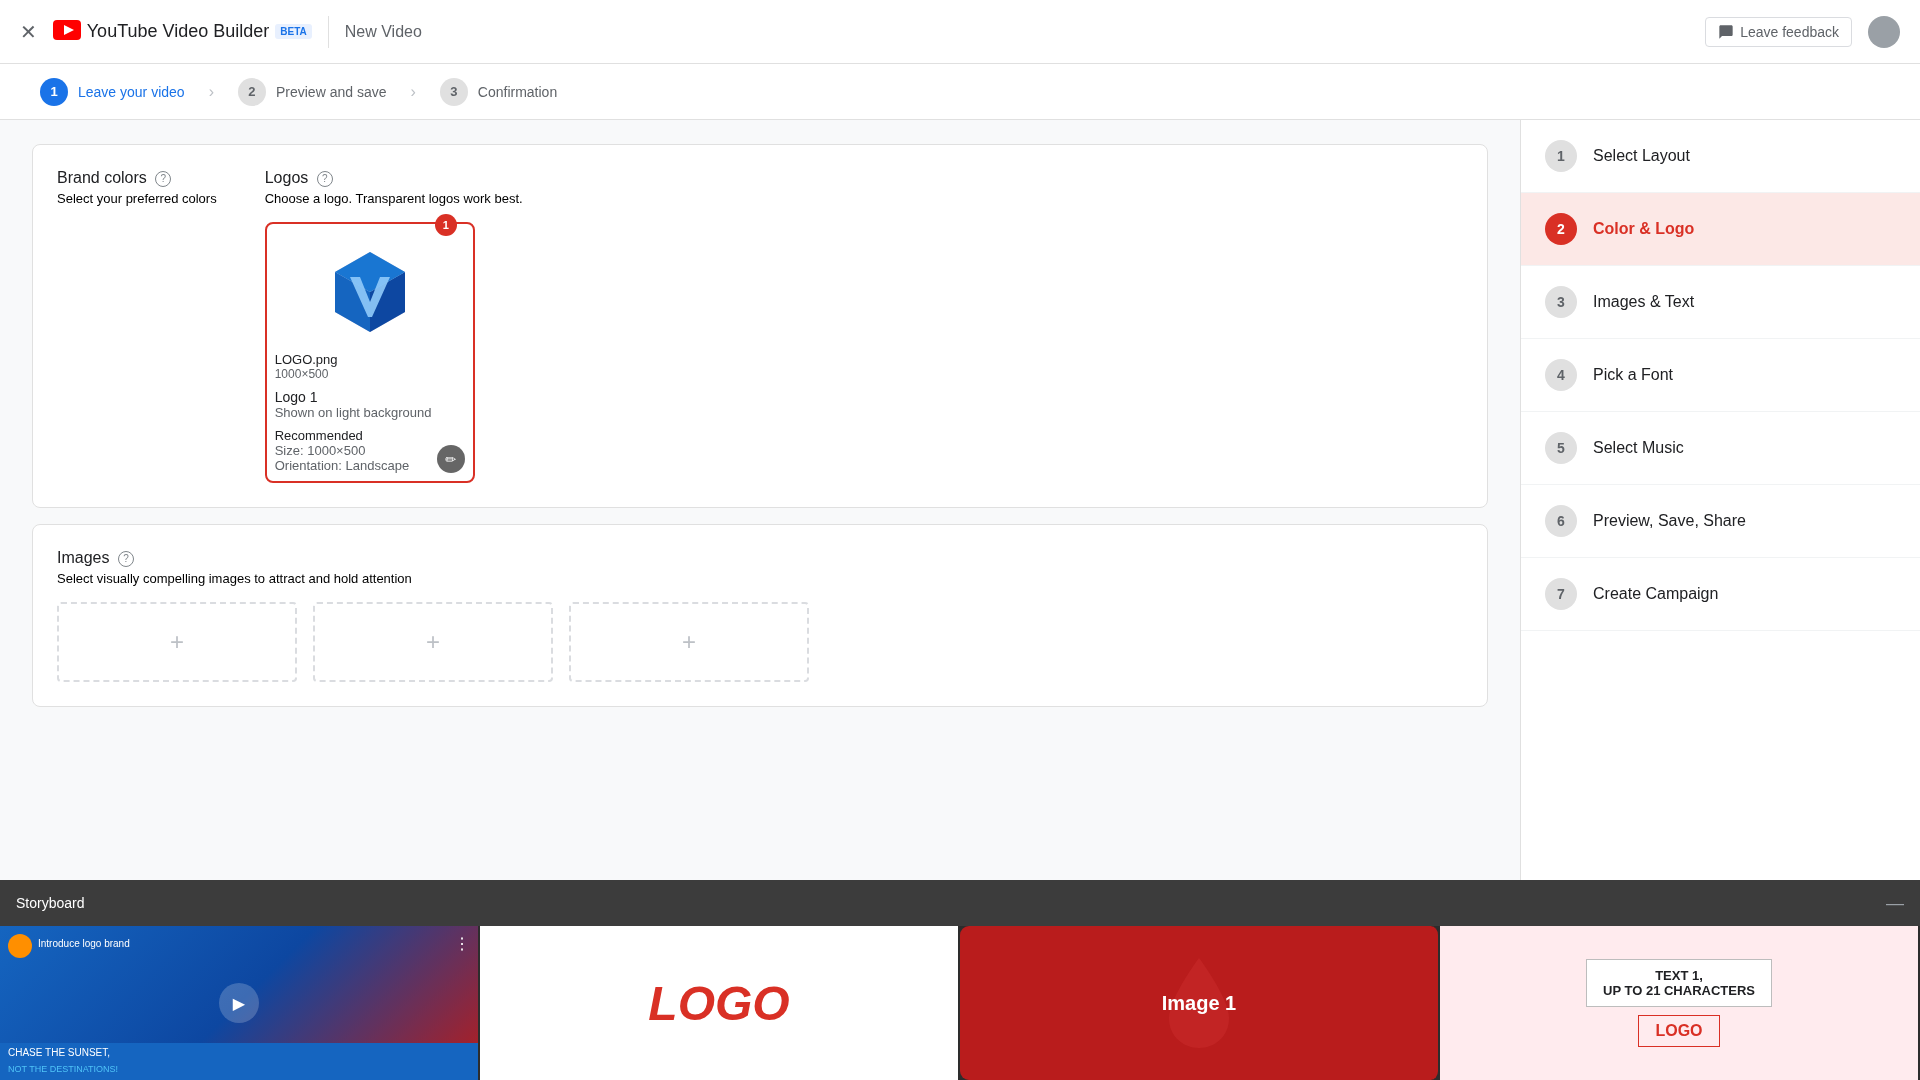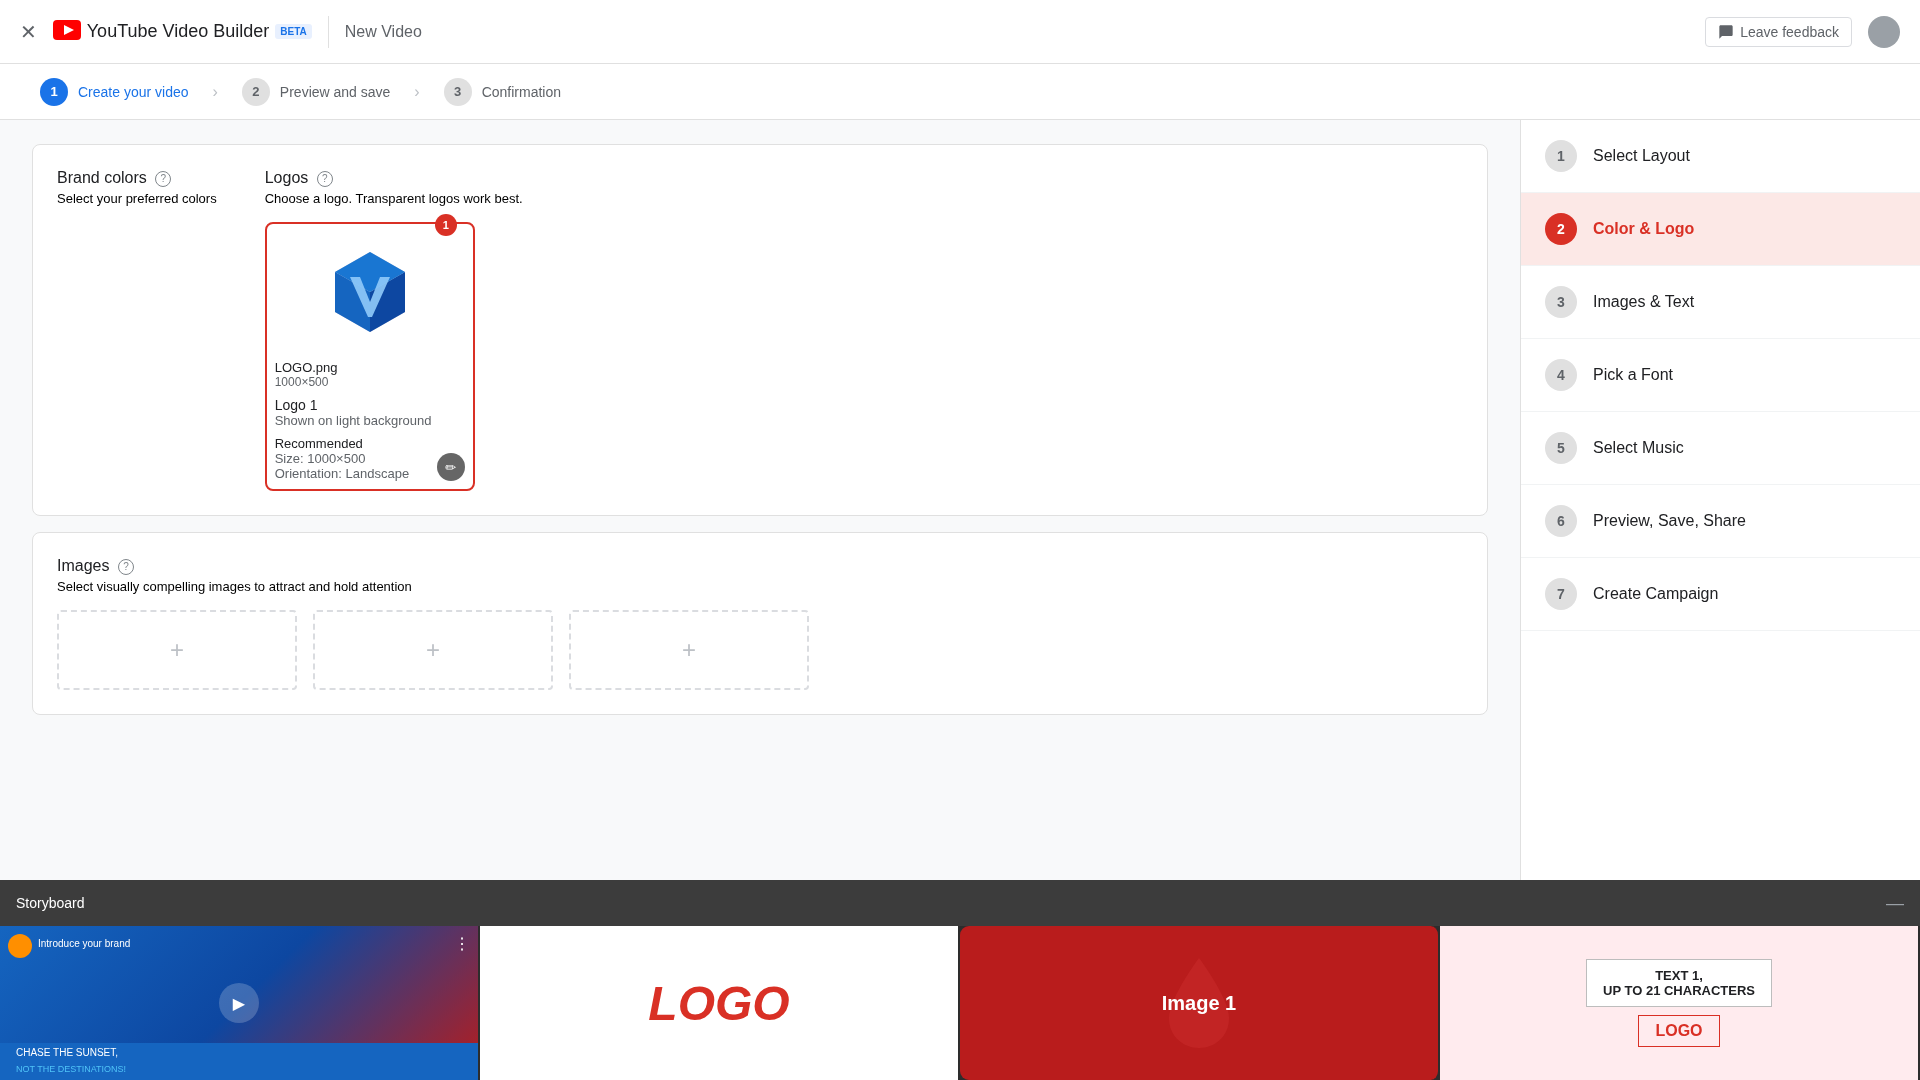--- a/index.html
+++ b/index.html
@@ -93,21 +93,21 @@
       width: 22px; height: 22px; background: #d93025;
       border-radius: 50%; color: #fff; font-size: 11px;
       display: flex; align-items: center; justify-content: center; font-weight: 600;
     }
     .logo-edit-btn {
       position: absolute; bottom: 8px; right: 8px;
       width: 28px; height: 28px; background: rgba(0,0,0,0.6);
       border-radius: 50%; display: flex; align-items: center; justify-content: center;
       cursor: pointer; color: #fff; font-size: 13px;
     }
-    .logo-info { margin-top: 8px; }
+    .logo-info { }
     .logo-filename { font-size: 13px; font-weight: 500; color: #202124; }
     .logo-dims { font-size: 12px; color: #5f6368; }
     .logo-name { font-size: 14px; font-weight: 500; color: #202124; margin-top: 8px; }
     .logo-bg-desc { font-size: 13px; color: #5f6368; }
     .logo-recommended { font-size: 13px; font-weight: 500; color: #202124; margin-top: 8px; }
     .logo-recommended-details { font-size: 13px; color: #5f6368; }
 
     
     .images-card { }
     .image-placeholders { display: flex; gap: 16px; margin-top: 12px; }
@@ -177,21 +177,21 @@
       color: #fff; font-size: 10px;
     }
     .frame-video-play {
       position: absolute; top: 50%; left: 50%; transform: translate(-50%, -50%);
       width: 40px; height: 40px; background: rgba(255,255,255,0.2);
       border-radius: 50%; display: flex; align-items: center; justify-content: center;
       color: #fff; font-size: 16px;
     }
     .frame-video-bottom-text {
       position: absolute; bottom: 0; left: 0; right: 0;
-      background: #1565c0; padding: 4px 16px;
+      background: #1565c0; padding: 4px 8px;
     }
     .frame-video-bottom-text span:first-child { color: #fff; font-size: 10px; display: block; }
     .frame-video-bottom-text span:last-child { color: #4fc3f7; font-size: 9px; }
     .frame-three-dots { position: absolute; top: 8px; right: 8px; color: #fff; font-size: 16px; cursor: pointer; }
 
     .frame-logo-frame {
       background: #fff;
       display: flex; align-items: center; justify-content: center;
     }
     .frame-logo-text {
@@ -252,21 +252,21 @@
     </button>
     <div class="avatar"></div>
   </div>
 </div>
 
 <div class="steps-bar">
   <div class="step-item">
     <div class="step-number active">
       <span>1</span>
     </div>
-    <span class="step-label active">Create your video</span>
+    <span class="step-label active">Leave your video</span>
   </div>
   <span class="step-arrow">›</span>
   <div class="step-item">
     <div class="step-number inactive">
       <span>2</span>
     </div>
     <span class="step-label inactive">Preview and save</span>
   </div>
   <span class="step-arrow">›</span>
   <div class="step-item">
@@ -384,21 +384,21 @@
 <div class="storyboard">
   <div class="storyboard-header">
     <span>Storyboard</span>
     <span class="storyboard-minimize">—</span>
   </div>
   <div class="storyboard-frames">
 
     <div class="frame frame-video">
       <div class="frame-video-overlay"></div>
       <div class="frame-video-avatar"></div>
-      <div class="frame-video-title">Introduce your brand</div>
+      <div class="frame-video-title">Introduce logo brand</div>
       <div class="frame-video-play">▶</div>
       <div class="frame-video-bottom-text">
         <span>CHASE THE SUNSET,</span>
         <span>NOT THE DESTINATIONS!</span>
       </div>
       <span class="frame-three-dots">⋮</span>
     </div>
 
     <div class="frame frame-logo-frame">
       <span class="frame-logo-text">LOGO</span>

